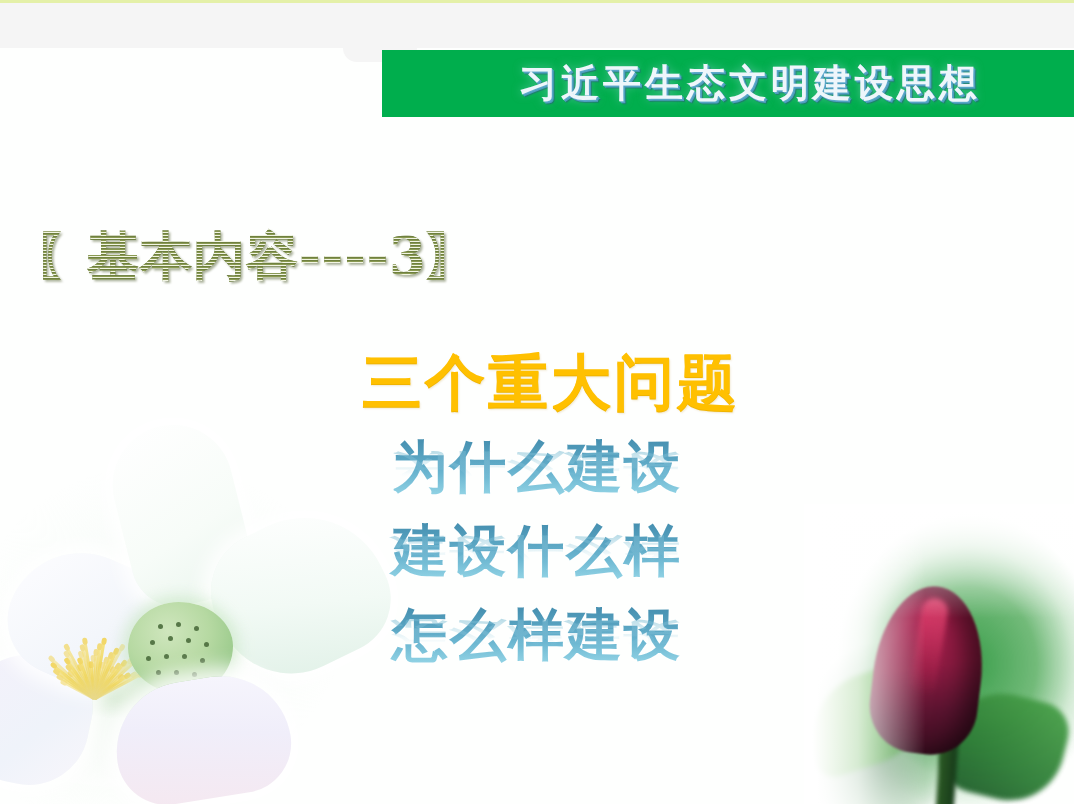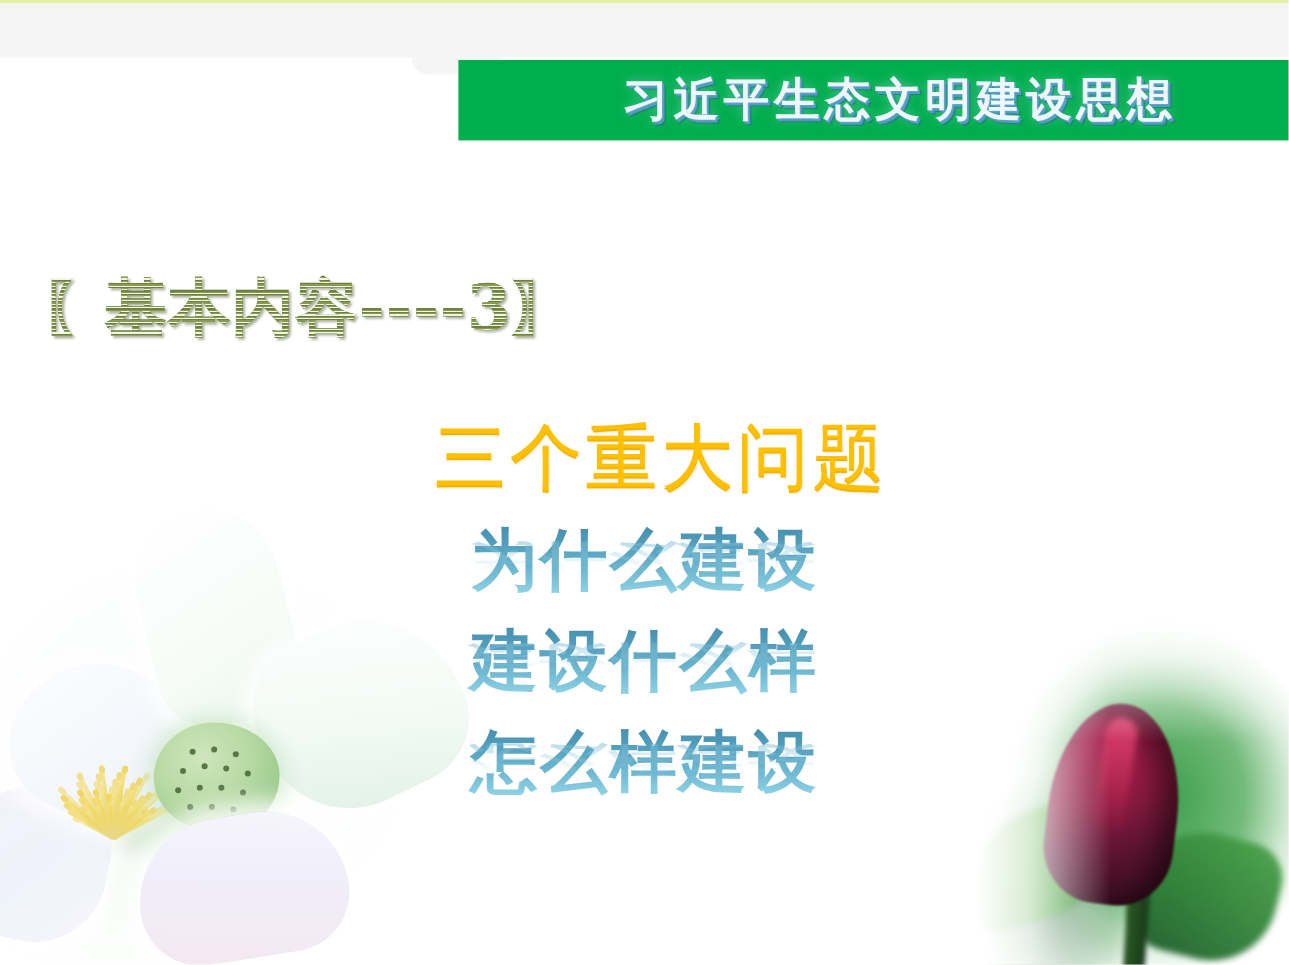--- a/index.html
+++ b/index.html
@@ -193,21 +193,21 @@
     color:#6f8040; z-index:-1;
   }
 
   
   #message-block {
     position:absolute; top:352px; left:0; width:1074px;
     text-align:center;
   }
   .msg-line {
     font-family:"DejaVu Sans", sans-serif;
-    font-weight:400;
+    font-weight:700;
     white-space:nowrap;
     line-height:1;
     padding-left:28px;
   }
 
   #msg-headline {
     font-size:60px;
     letter-spacing:3px;
     color:#ffc000;
     text-shadow:0 1px 0 #f0b400, 1px 2px 2px rgba(180,130,0,.18);

